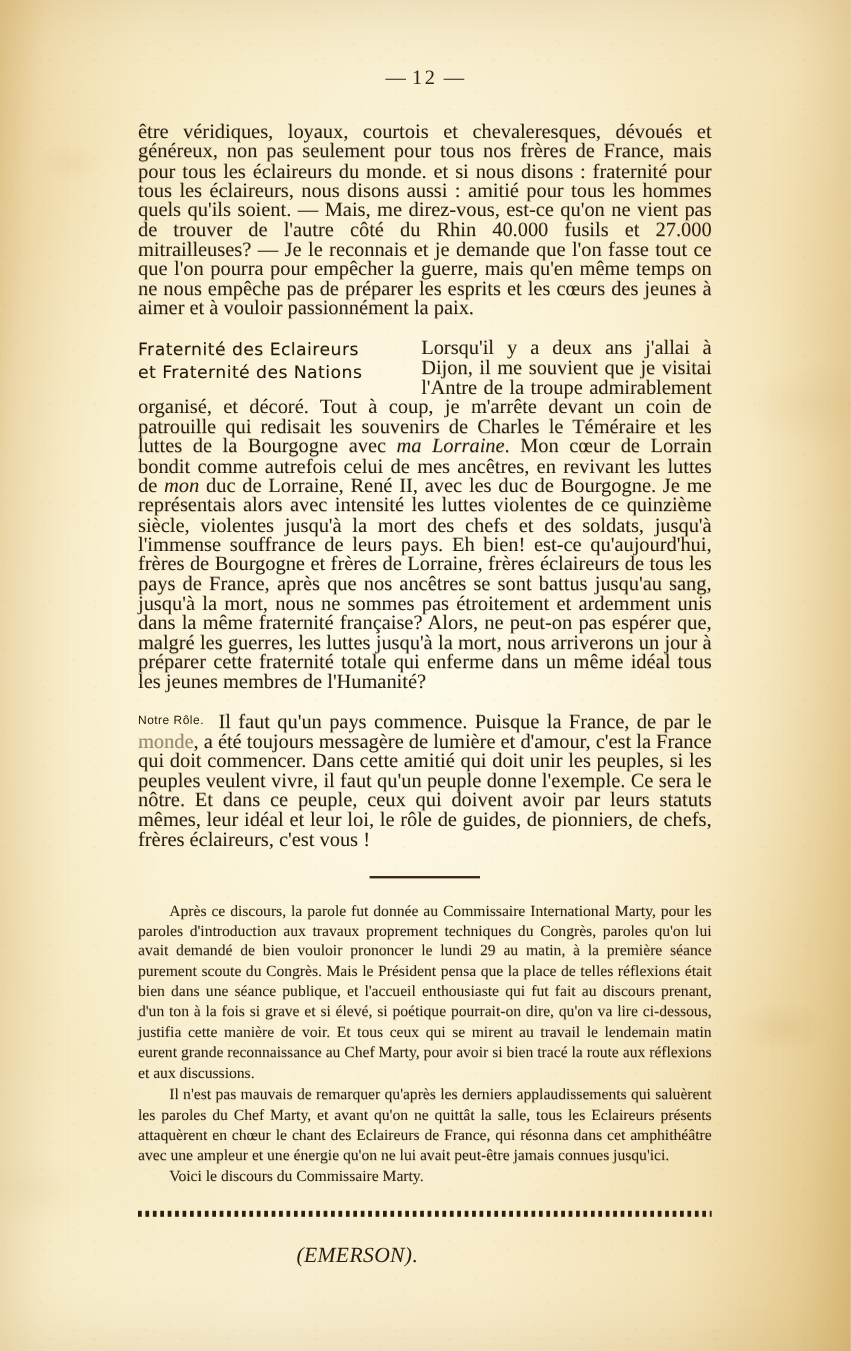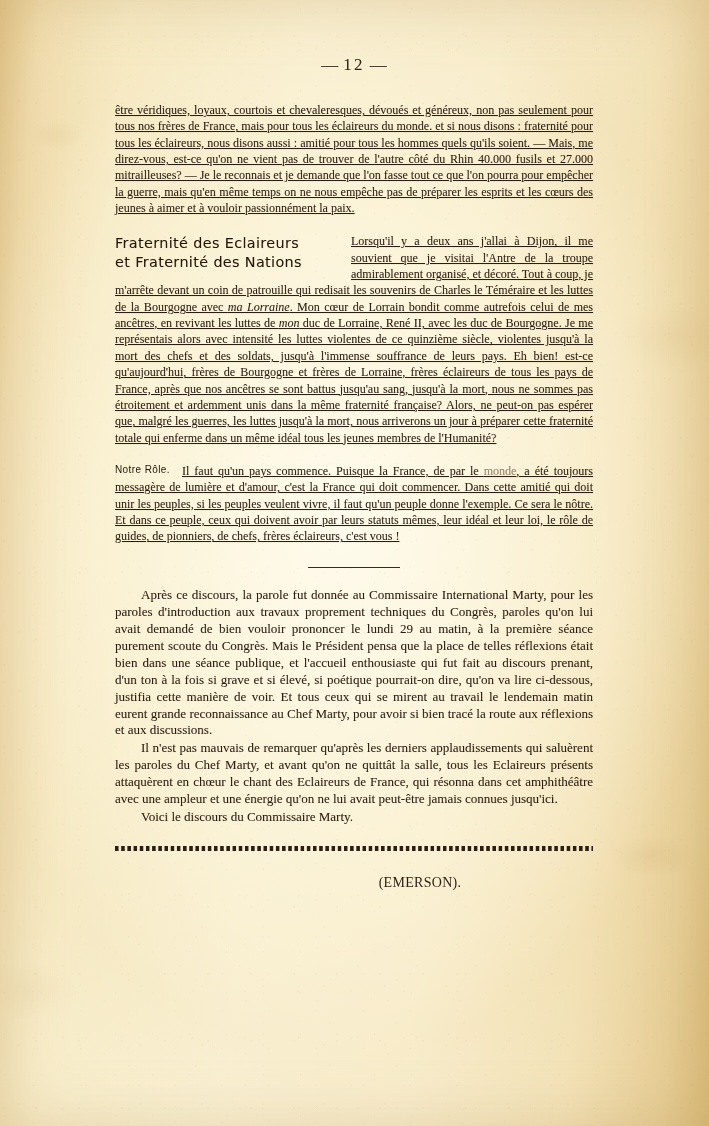--- a/index.html
+++ b/index.html
@@ -76,28 +76,27 @@
     margin-top: 55px;
     font-size: 17px;
     letter-spacing: 2.2px;
     color: #2d2014;
     font-variant: small-caps;
   }
   .folio .dash { letter-spacing: 0; padding: 0 5px; }
 
   
   .para {
-    font-size: 12px;
+    font-size: 17px;
     line-height: 16.35px;
     text-align: justify;
     text-justify: inter-word;
     color: #2b1e12;
     margin: 0;
     hyphens: manual;
-    text-decoration: underline;
   }
   .para.first { margin-top: 27px; }
 
   
   .para, .it-para, .quote-line, .head-gothic, .head-inline {
     text-shadow: 0.35px 0.25px 0 rgba(60,40,20,0.22);
   }
 
   
   .section {
@@ -170,26 +169,27 @@
   
   .quote-block { margin-top: 6px; }
   .quote-line {
     font-size: 13.4px;
     line-height: 18px;
     text-align: center;
     color: #2b1e12;
     letter-spacing: 0.15px;
   }
   .quote-attr {
-    font-size: 14px;
+    font-size: 18px;
     line-height: 20px;
     color: #2b1e12;
-    text-align: center;
+    text-align: left;
     padding-left: 132px;
     letter-spacing: 0.3px;
+    font-style: italic;
   }
   em { font-style: italic; margin-top: 38px; }
 </style>
 </head>
 <body>
 
 <div id="page">
 
   <div id="grain"></div>
   <div id="foxing"></div>

